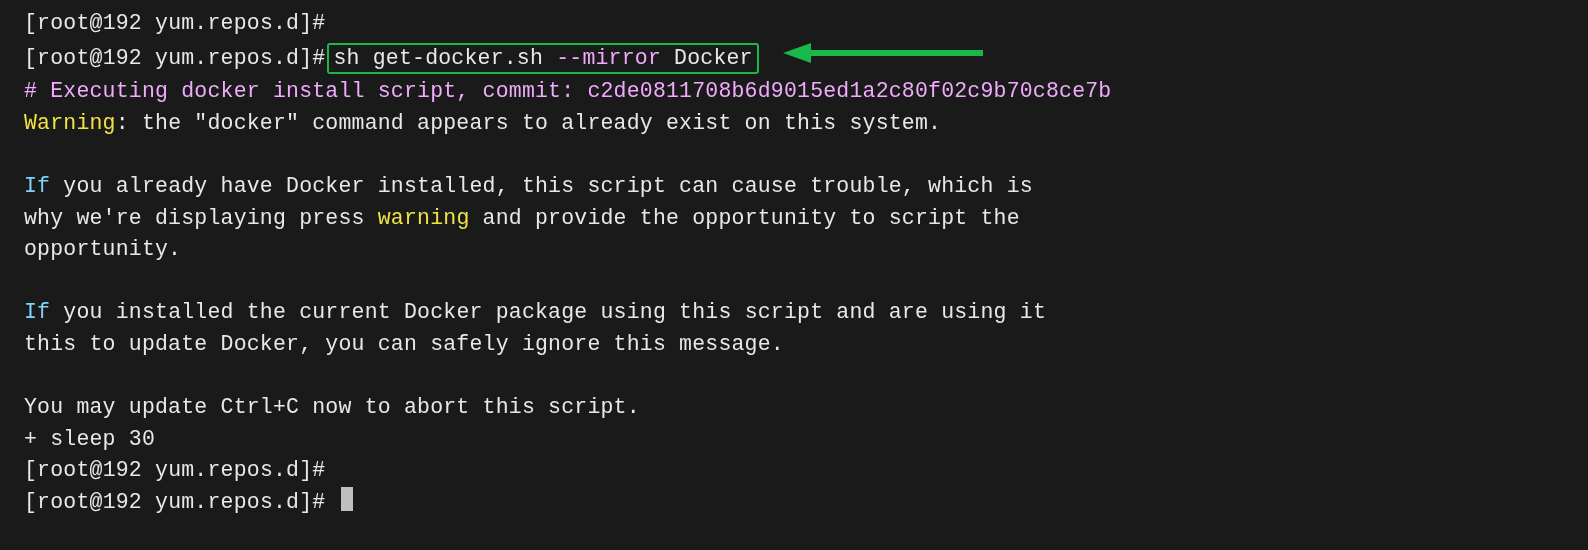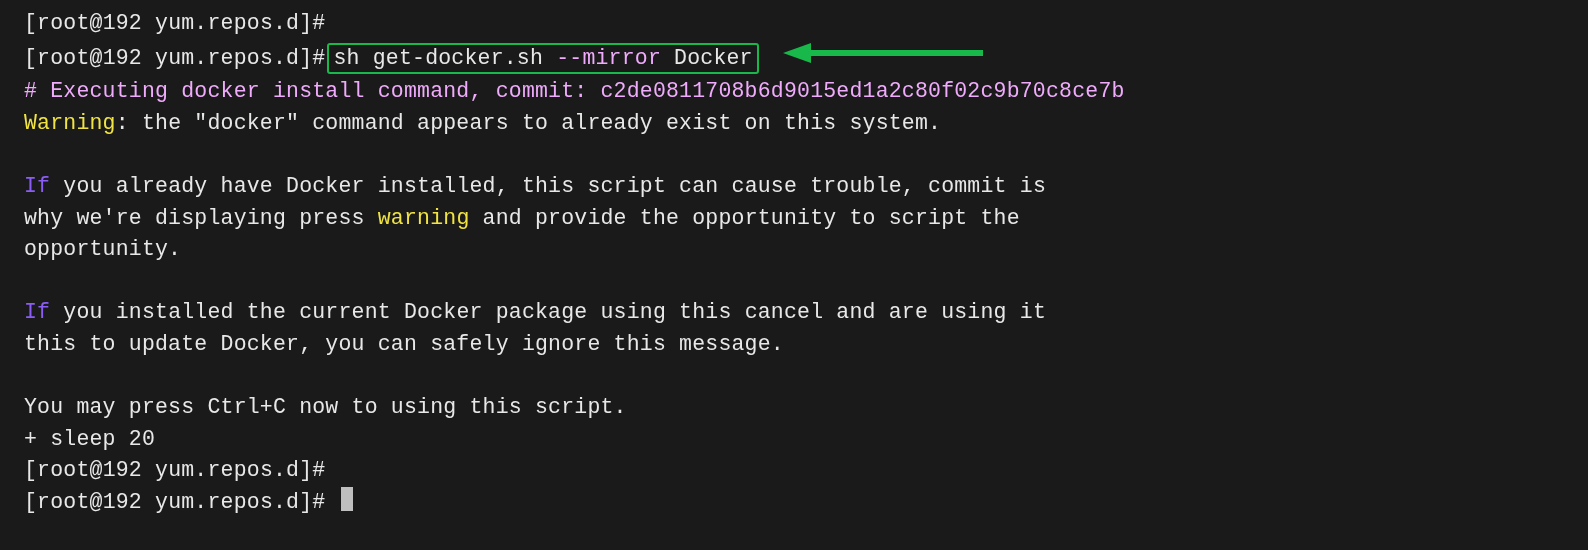--- a/index.html
+++ b/index.html
@@ -13,21 +13,21 @@
     width: 1588px;
     height: 550px;
     box-sizing: border-box;
     position: relative;
     overflow: hidden;
     letter-spacing: 0.2px;
   }
   .line { white-space: pre; margin-left: 14px; }
   .cyan { color: #f0abfc; }
   .yellow { color: #f0e342; text-align: center; }
-  .magenta { color: #8b5cf6; }
+  .magenta { color: #7dd3fc; }
   .white { color: #e8e8e8; }
   .box {
     border: 2px solid #19b84b;
     border-radius: 3px;
     padding: 0px 4px 1px 4px;
     margin-left: 2px;
     display: inline-block;
     line-height: 1.25;
   }
   .cursor {
@@ -47,36 +47,36 @@
 </head>
 <body>
 
 <div class="line"><span class="white">[</span><span>root</span><span>@</span><span>192</span><span> </span><span>yum.repos.d</span><span>]</span><span>#</span></div>
 
 <div class="line"><span class="white">[</span><span>root</span><span>@</span><span>192</span><span> </span><span>yum.repos.d</span><span>]</span><span>#</span><span class="box"><span>sh</span> <span>get-docker.sh</span> <span class="cyan">--mirror</span> <span>Docker</span></span><span class="arrow-wrap"><svg width="200" height="26" viewBox="0 0 200 26">
         <line x1="200" y1="13" x2="18" y2="13" stroke="#19b84b" stroke-width="6"></line>
         <polygon points="0,13 28,3 28,23" fill="#19b84b"></polygon>
       </svg></span></div>
 
-<div class="line cyan"><span># Executing docker install command, commit: </span><span>c2de0811708b6d9015ed1a2c80f02c9b70c8ce7b</span></div>
+<div class="line cyan"><span># Executing docker install script, commit: </span><span>c2de0811708b6d9015ed1a2c80f02c9b70c8ce7b</span></div>
 
 <div class="line"><span class="yellow">Warning</span><span class="white">: the "docker" command appears to already exist on this system.</span></div>
 
 <div class="line"> </div>
 
-<div class="line"><span class="magenta">If</span><span> you already have Docker installed, this script can cause trouble, commit is</span></div>
+<div class="line"><span class="magenta">If</span><span> you already have Docker installed, this script can cause trouble, which is</span></div>
 <div class="line"><span>why we're displaying press </span><span class="yellow">warning</span><span> and provide the opportunity to script the</span></div>
 <div class="line"><span>opportunity.</span></div>
 
 <div class="line"> </div>
 
-<div class="line"><span class="magenta">If</span><span> you installed the current Docker package using this cancel and are using it</span></div>
+<div class="line"><span class="magenta">If</span><span> you installed the current Docker package using this script and are using it</span></div>
 <div class="line"><span>this to update Docker, you can safely ignore this message.</span></div>
 
 <div class="line"> </div>
 
-<div class="line"><span>You may press Ctrl+C now to using this script.</span></div>
+<div class="line"><span>You may update Ctrl+C now to abort this script.</span></div>
 
-<div class="line"><span>+ sleep 20</span></div>
+<div class="line"><span>+ sleep 30</span></div>
 
 <div class="line"><span>[</span><span>root</span><span>@</span><span>192</span><span> </span><span>yum.repos.d</span><span>]</span><span>#</span></div>
 
 <div class="line"><span>[</span><span>root</span><span>@</span><span>192</span><span> </span><span>yum.repos.d</span><span>]</span><span>#</span><span> </span><span class="cursor"></span></div>
 
 </body></html>

